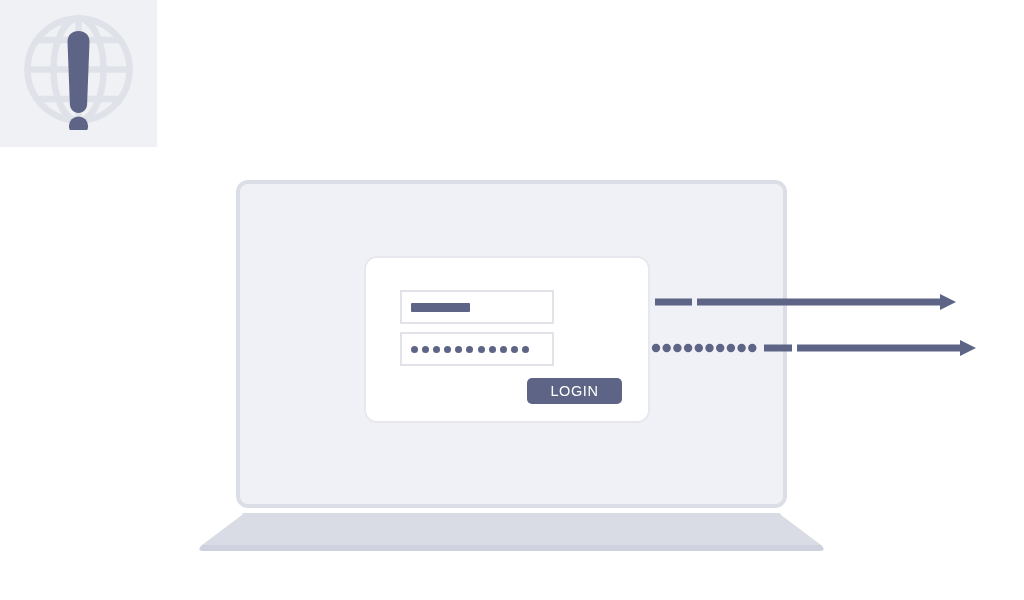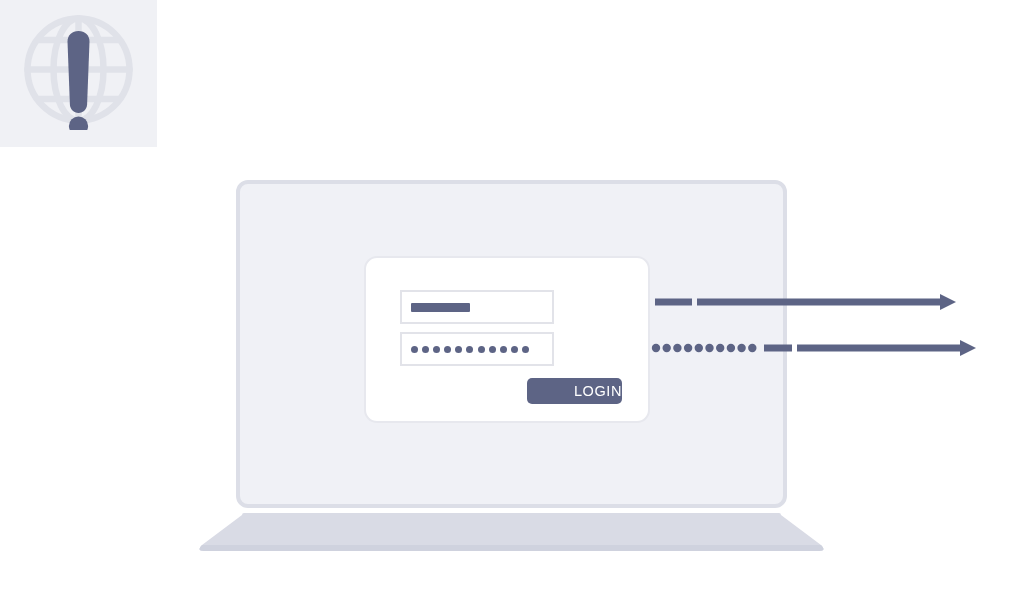--- a/index.html
+++ b/index.html
@@ -96,21 +96,21 @@
     left:161px; top:120px;
     width:95px; height:26px;
     background:#5d6485;
     border:none;
     border-radius:5px;
     color:#ffffff;
     font-family:"Liberation Sans", sans-serif;
     font-size:14.5px;
     letter-spacing:0.6px;
     line-height:26px;
-    text-align:right;
+    text-align:center;
     cursor:pointer;
     padding:0;
   }
 
   
   .arrows {
     position:absolute;
     left:0; top:0;
     width:1024px; height:600px;
     pointer-events:none;

